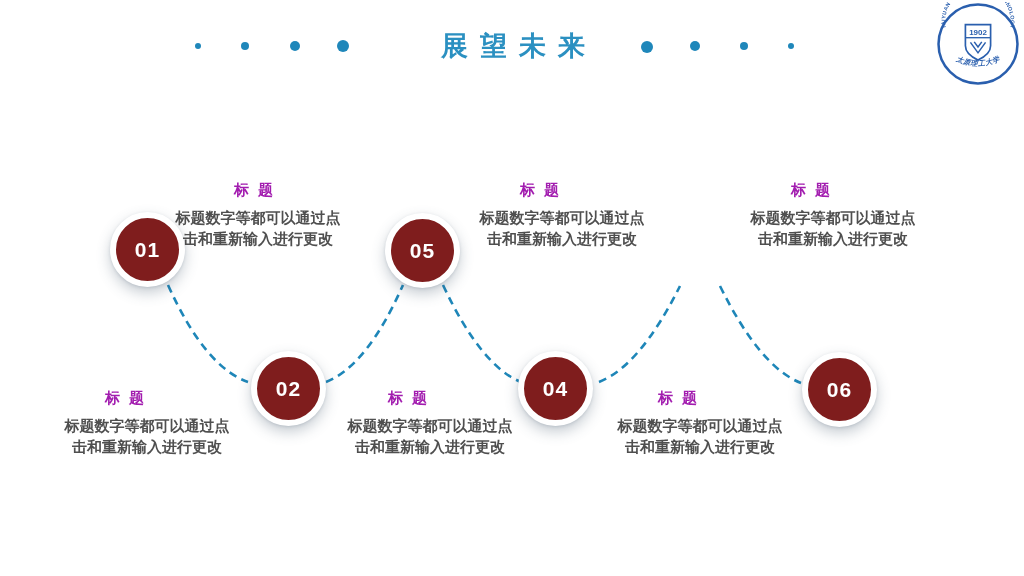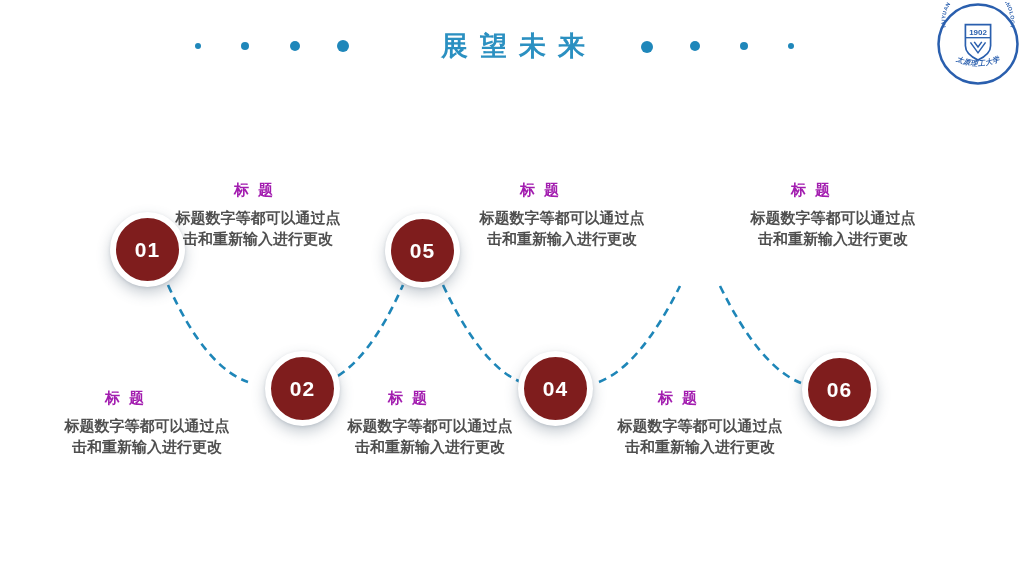--- a/index.html
+++ b/index.html
@@ -90,21 +90,21 @@
     <path d="M168,285 Q205,367 248,382"></path>
     <path d="M326,382 Q367,366 403,285"></path>
     <path d="M443,285 Q481,366 521,382"></path>
     <path d="M599,382 Q640,366 680,286"></path>
     <path d="M720,286 Q760,367 801,383"></path>
   </svg>
 
   <div class="node" style="left:110px; top:212px;">
     <span>01</span>
   </div>
-  <div class="node" style="left:265px; top:351px;">
+  <div class="node" style="left:251px; top:351px;">
     <span>02</span>
   </div>
   <div class="node" style="left:385px; top:213px;">
     <span>05</span>
   </div>
   <div class="node" style="left:518px; top:351px;">
     <span>04</span>
   </div>
   <div class="node" style="left:802px; top:352px;">
     <span>06</span>

